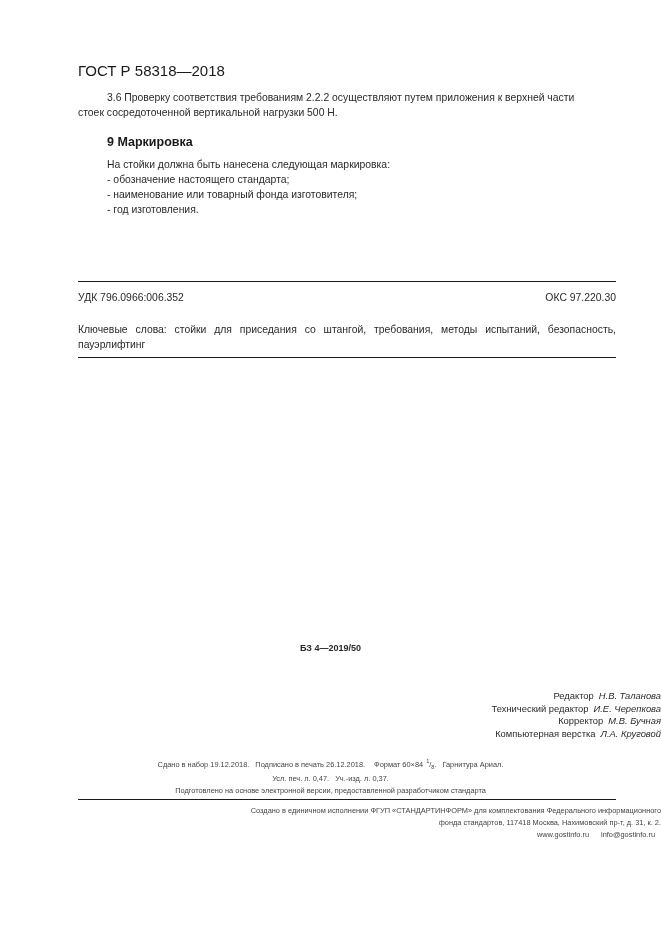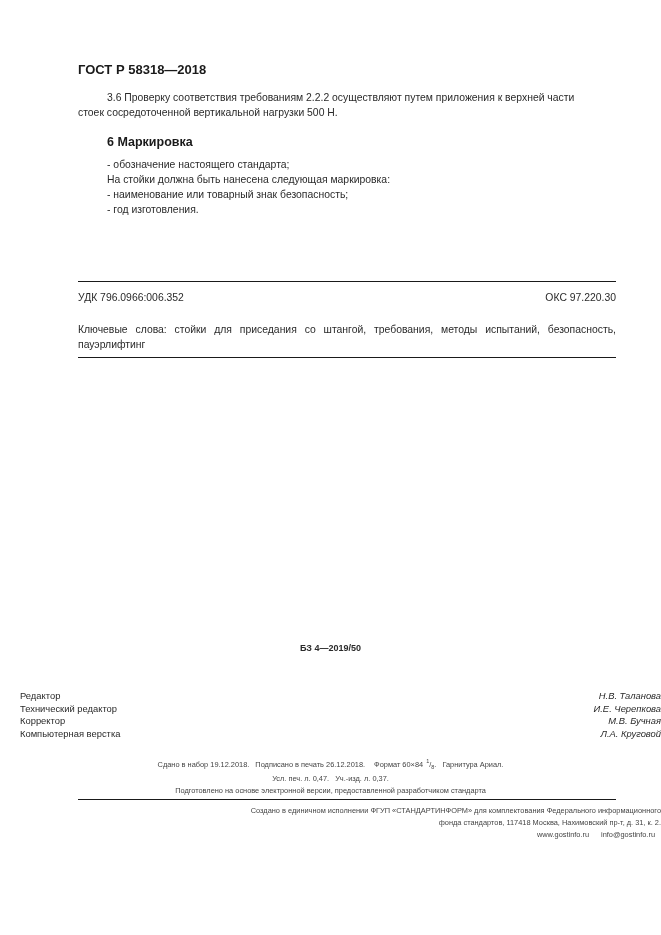--- a/index.html
+++ b/index.html
@@ -1,58 +1,58 @@
 <!DOCTYPE html>
 <html><head>
   <meta charset="utf-8">
   <style>
     html, body { margin: 0; padding: 0; }
     body {
       width: 661px; height: 935px; background: #ffffff; position: relative;
       font-family: "Liberation Sans", sans-serif; color: #2a2a2a; overflow: hidden;
     }
     .abs { position: absolute; }
-    .header-code { left: 78px; top: 62px; font-size: 13px; font-weight: bold; color: #1a1a1a; }
+    .header-code { left: 78px; top: 62px; font-size: 15px; font-weight: normal; color: #1a1a1a; }
     .para { left: 78px; width: 538px; font-size: 10.4px; line-height: 15px; }
     .para .indent { padding-left: 29px; }
     .sec-title { left: 107px; top: 135px; font-size: 12.5px; font-weight: bold; color: #1a1a1a; }
     .list { left: 107px; top: 157px; font-size: 10.4px; line-height: 15px; }
     .rule { left: 78px; width: 538px; height: 0; border-top: 1.2px solid #1a1a1a; }
     .udk { left: 78px; top: 292px; font-size: 10.4px; }
     .oks { right: 45px; top: 292px; font-size: 10.4px; }
     .kw { left: 78px; top: 322px; width: 538px; font-size: 10.4px; line-height: 15px; text-align: justify; text-align-last: left; }
     .bz { left: 0; width: 661px; top: 643px; text-align: center; font-size: 9px; font-weight: bold; }
     .staff { left: 0; width: 661px; top: 690px; font-size: 9.4px; line-height: 12.5px; }
-    .staff .row { display: flex; justify-content: space-between; padding-left: 20px; }
+    .staff .row { display: flex; justify-content: flex-end; padding-left: 20px; }
     .staff .role { }
     .staff .name { font-style: italic; margin-left: 5px; }
     .imprint { left: 0; width: 661px; top: 755px; font-size: 7.4px; line-height: 12px; color: #444; }
     .imprint .row { text-align: center; white-space: pre; }
     .imprint .row1 span { margin: 0 3px; }
     .footer { left: 0; width: 661px; top: 805px; font-size: 7.4px; line-height: 12px; color: #444; text-align: right; }
     .footer .links span { margin: 13px 6px; }
     sup.frac { font-size: 5.5px; vertical-align: 4px; }
     sub.frac { font-size: 5.5px; vertical-align: -2px; }
   </style>
 </head>
 <body>
 
 <div class="abs header-code">ГОСТ Р 58318—2018</div>
 
 <div class="abs para" style="top:90px;">
   <div class="indent">3.6  Проверку соответствия требованиям 2.2.2 осуществляют путем приложения к верхней части</div>
   <div>стоек сосредоточенной вертикальной нагрузки 500 Н.</div>
 </div>
 
-<div class="abs sec-title">6  Маркировка</div>
+<div class="abs sec-title">9  Маркировка</div>
 
 <div class="abs list">
+  <div>На стойки должна быть нанесена следующая маркировка:</div>
   <div>- обозначение настоящего стандарта;</div>
-  <div>На стойки должна быть нанесена следующая маркировка:</div>
-  <div>- наименование или товарный знак безопасность;</div>
+  <div>- наименование или товарный фонда изготовителя;</div>
   <div>- год изготовления.</div>
 </div>
 
 <div class="abs rule" style="top:281px;"></div>
 <div class="abs udk">УДК 796.0966:006.352</div>
 <div class="abs oks">ОКС 97.220.30</div>
 <div class="abs kw">Ключевые слова: стойки для приседания со штангой, требования, методы испытаний, безопасность, пауэрлифтинг</div>
 <div class="abs rule" style="top:357px;"></div>
 
 <div class="abs bz">БЗ 4—2019/50</div>

